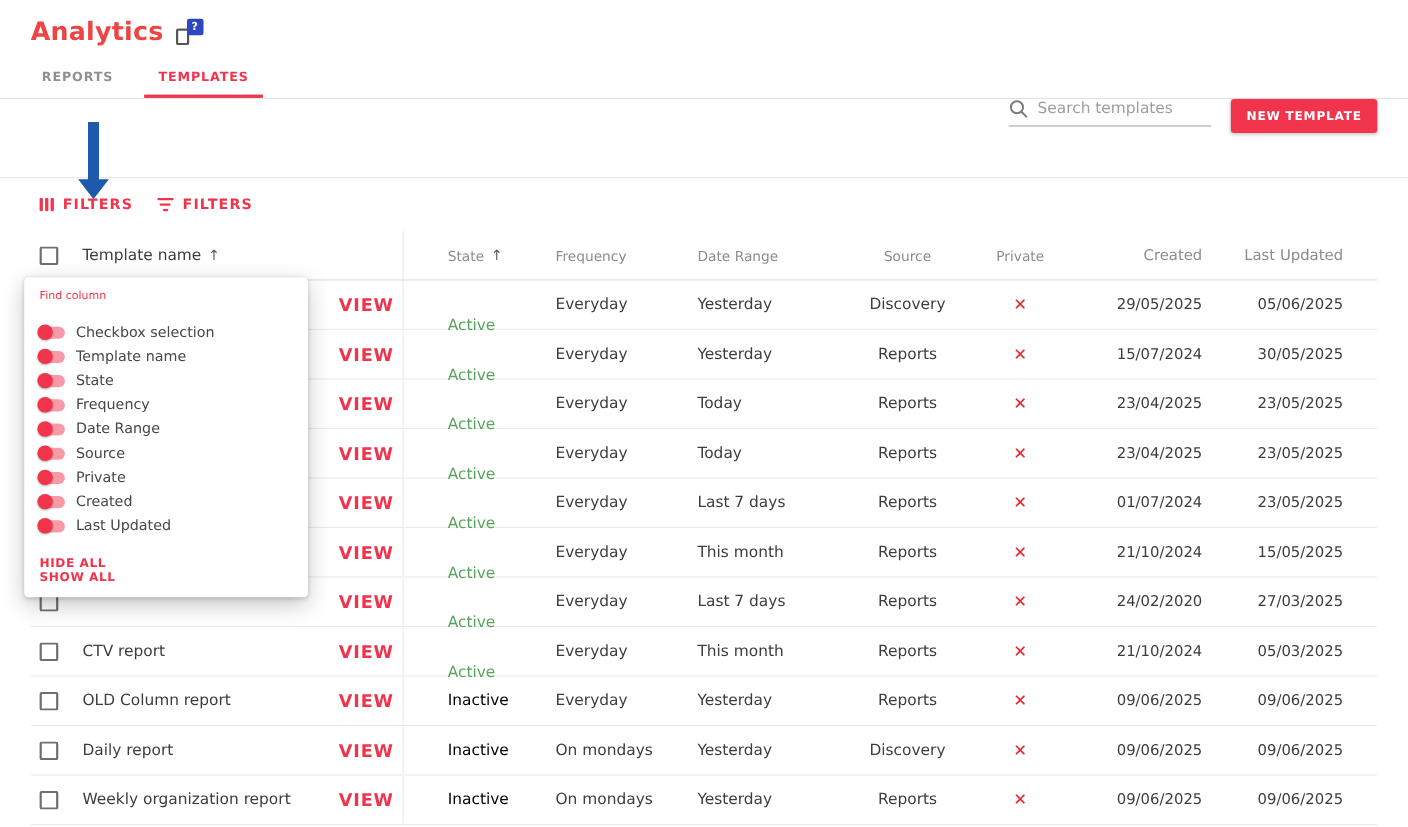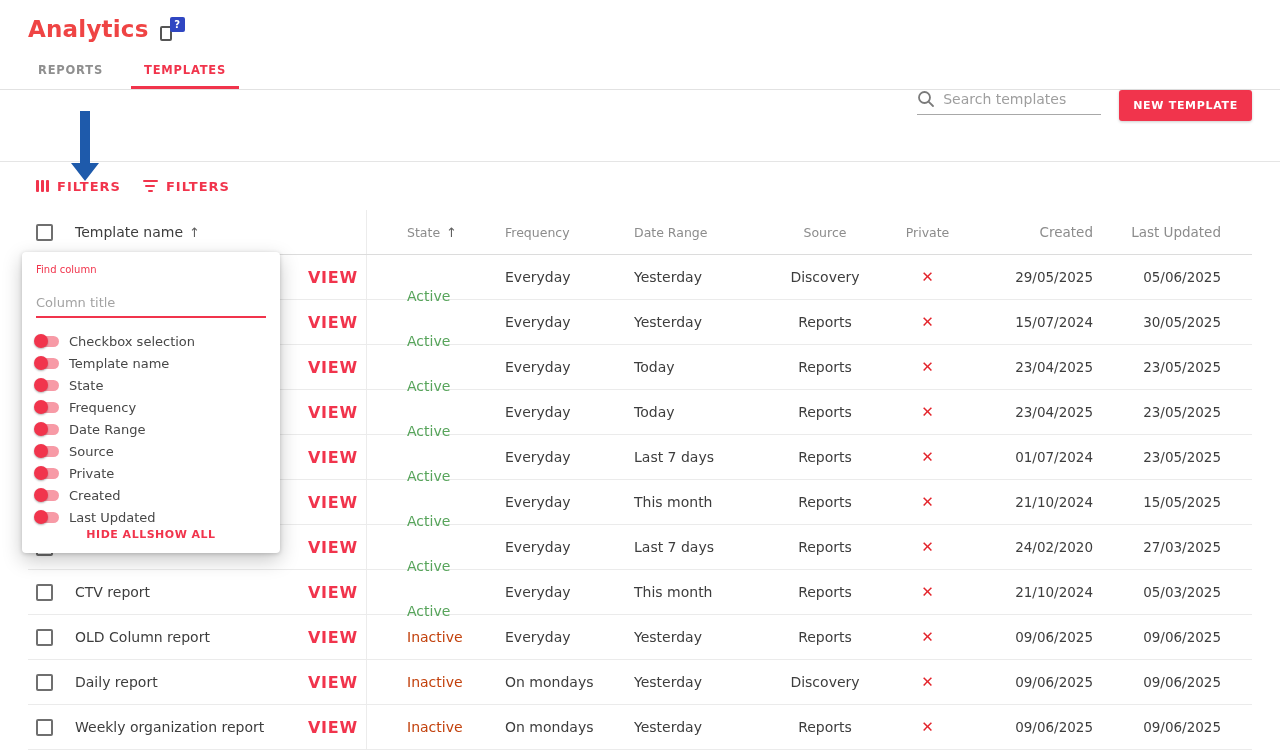--- a/index.html
+++ b/index.html
@@ -66,39 +66,39 @@
             border-right:1px solid #ececec; align-self:stretch; cursor:pointer; }
   .thead .c-view { cursor:default; }
   .c-state { padding-left:40px; }
   .c-freq { padding-left:15px; }
   .c-date { padding-left:14px; }
   .c-source { justify-content:center; }
   .c-private { justify-content:center; }
   .c-created { justify-content:flex-end; padding-right:7px; font-size:13.5px; }
   .c-updated { justify-content:flex-end; padding-right:31px; font-size:13.5px; }
   .state-active { color:var(--active-green);margin-top:37px; }
-  .state-inactive { color:#c2410c; }
+  .state-inactive { color:#000000; }
   .x-mark { color:var(--private-x-red); font-size:15px; font-weight:700; }
   .checkbox { width:17px; height:17px; border:2px solid #6f6f6f; border-radius:2px; background:#fff; display:inline-block; cursor:pointer; flex:none; }
   .sort-arrow { margin-left:6px; color:#5f5f5f; font-size:13px; }
 
   
   .popup { position:absolute; left:22px; top:252px; width:258px; background:#fff; border-radius:4px;
            box-shadow:0 1px 4px rgba(0,0,0,0.18), 0 7px 20px rgba(0,0,0,0.22); z-index:40; padding:12px 14px 12px; }
   .popup-find { color:var(--accent-red); font-size:10px; margin-bottom:16px; }
   .popup-input { width:100%; border:none; border-bottom:2px solid var(--accent-red); outline:none;
                  font-family:inherit; font-size:13px; padding:4px 0 6px; color:#444; background:transparent; }
   .popup-input::placeholder { color:#a3a3a3; }
   .toggle-list { margin-top:12px; }
   .toggle-row { display:flex; align-items:center; height:22px; cursor:pointer; }
   .switch { position:relative; width:23px; height:11px; background:#f79aa6; border-radius:6px; flex:none; }
   .knob { position:absolute; left:-2px; top:-2px; width:14px; height:14px; background:var(--accent-red);
           border-radius:50%; box-shadow:0 1px 2px rgba(0,0,0,0.3); }
   .toggle-label { margin-left:10px; font-size:13px; color:#474747; }
-  .popup-footer { display:flex; justify-content:center; margin-top:0; }
+  .popup-footer { display:flex; justify-content:space-between; margin-top:16px;flex-direction:column; }
   .popup-footer span { color:var(--accent-red); font-size:11px; font-weight:700; letter-spacing:0.5px; cursor:pointer; }
 
   
   .annotation-arrow { position:absolute; left:70px; top:111px; z-index:60; pointer-events:none; }
 </style>
 </head>
 <body>
 
 <div class="app-header">
   <span class="app-title">Analytics</span>
@@ -339,21 +339,20 @@
           <span class="x-mark">✕</span>
         </div>
     <div class="cell c-created">09/06/2025</div>
     <div class="cell c-updated">09/06/2025</div>
   </div>
     </div>
 </div>
 
 <div class="popup">
   <div class="popup-find">Find column</div>
-  <input class="popup-input" type="text" placeholder="Column title" style="">
   <div class="toggle-list">
       <div class="toggle-row">
     <span class="switch">
           <span class="knob"></span>
         </span>
     <span class="toggle-label">Checkbox selection</span>
   </div>
       <div class="toggle-row">
     <span class="switch">
           <span class="knob"></span>

